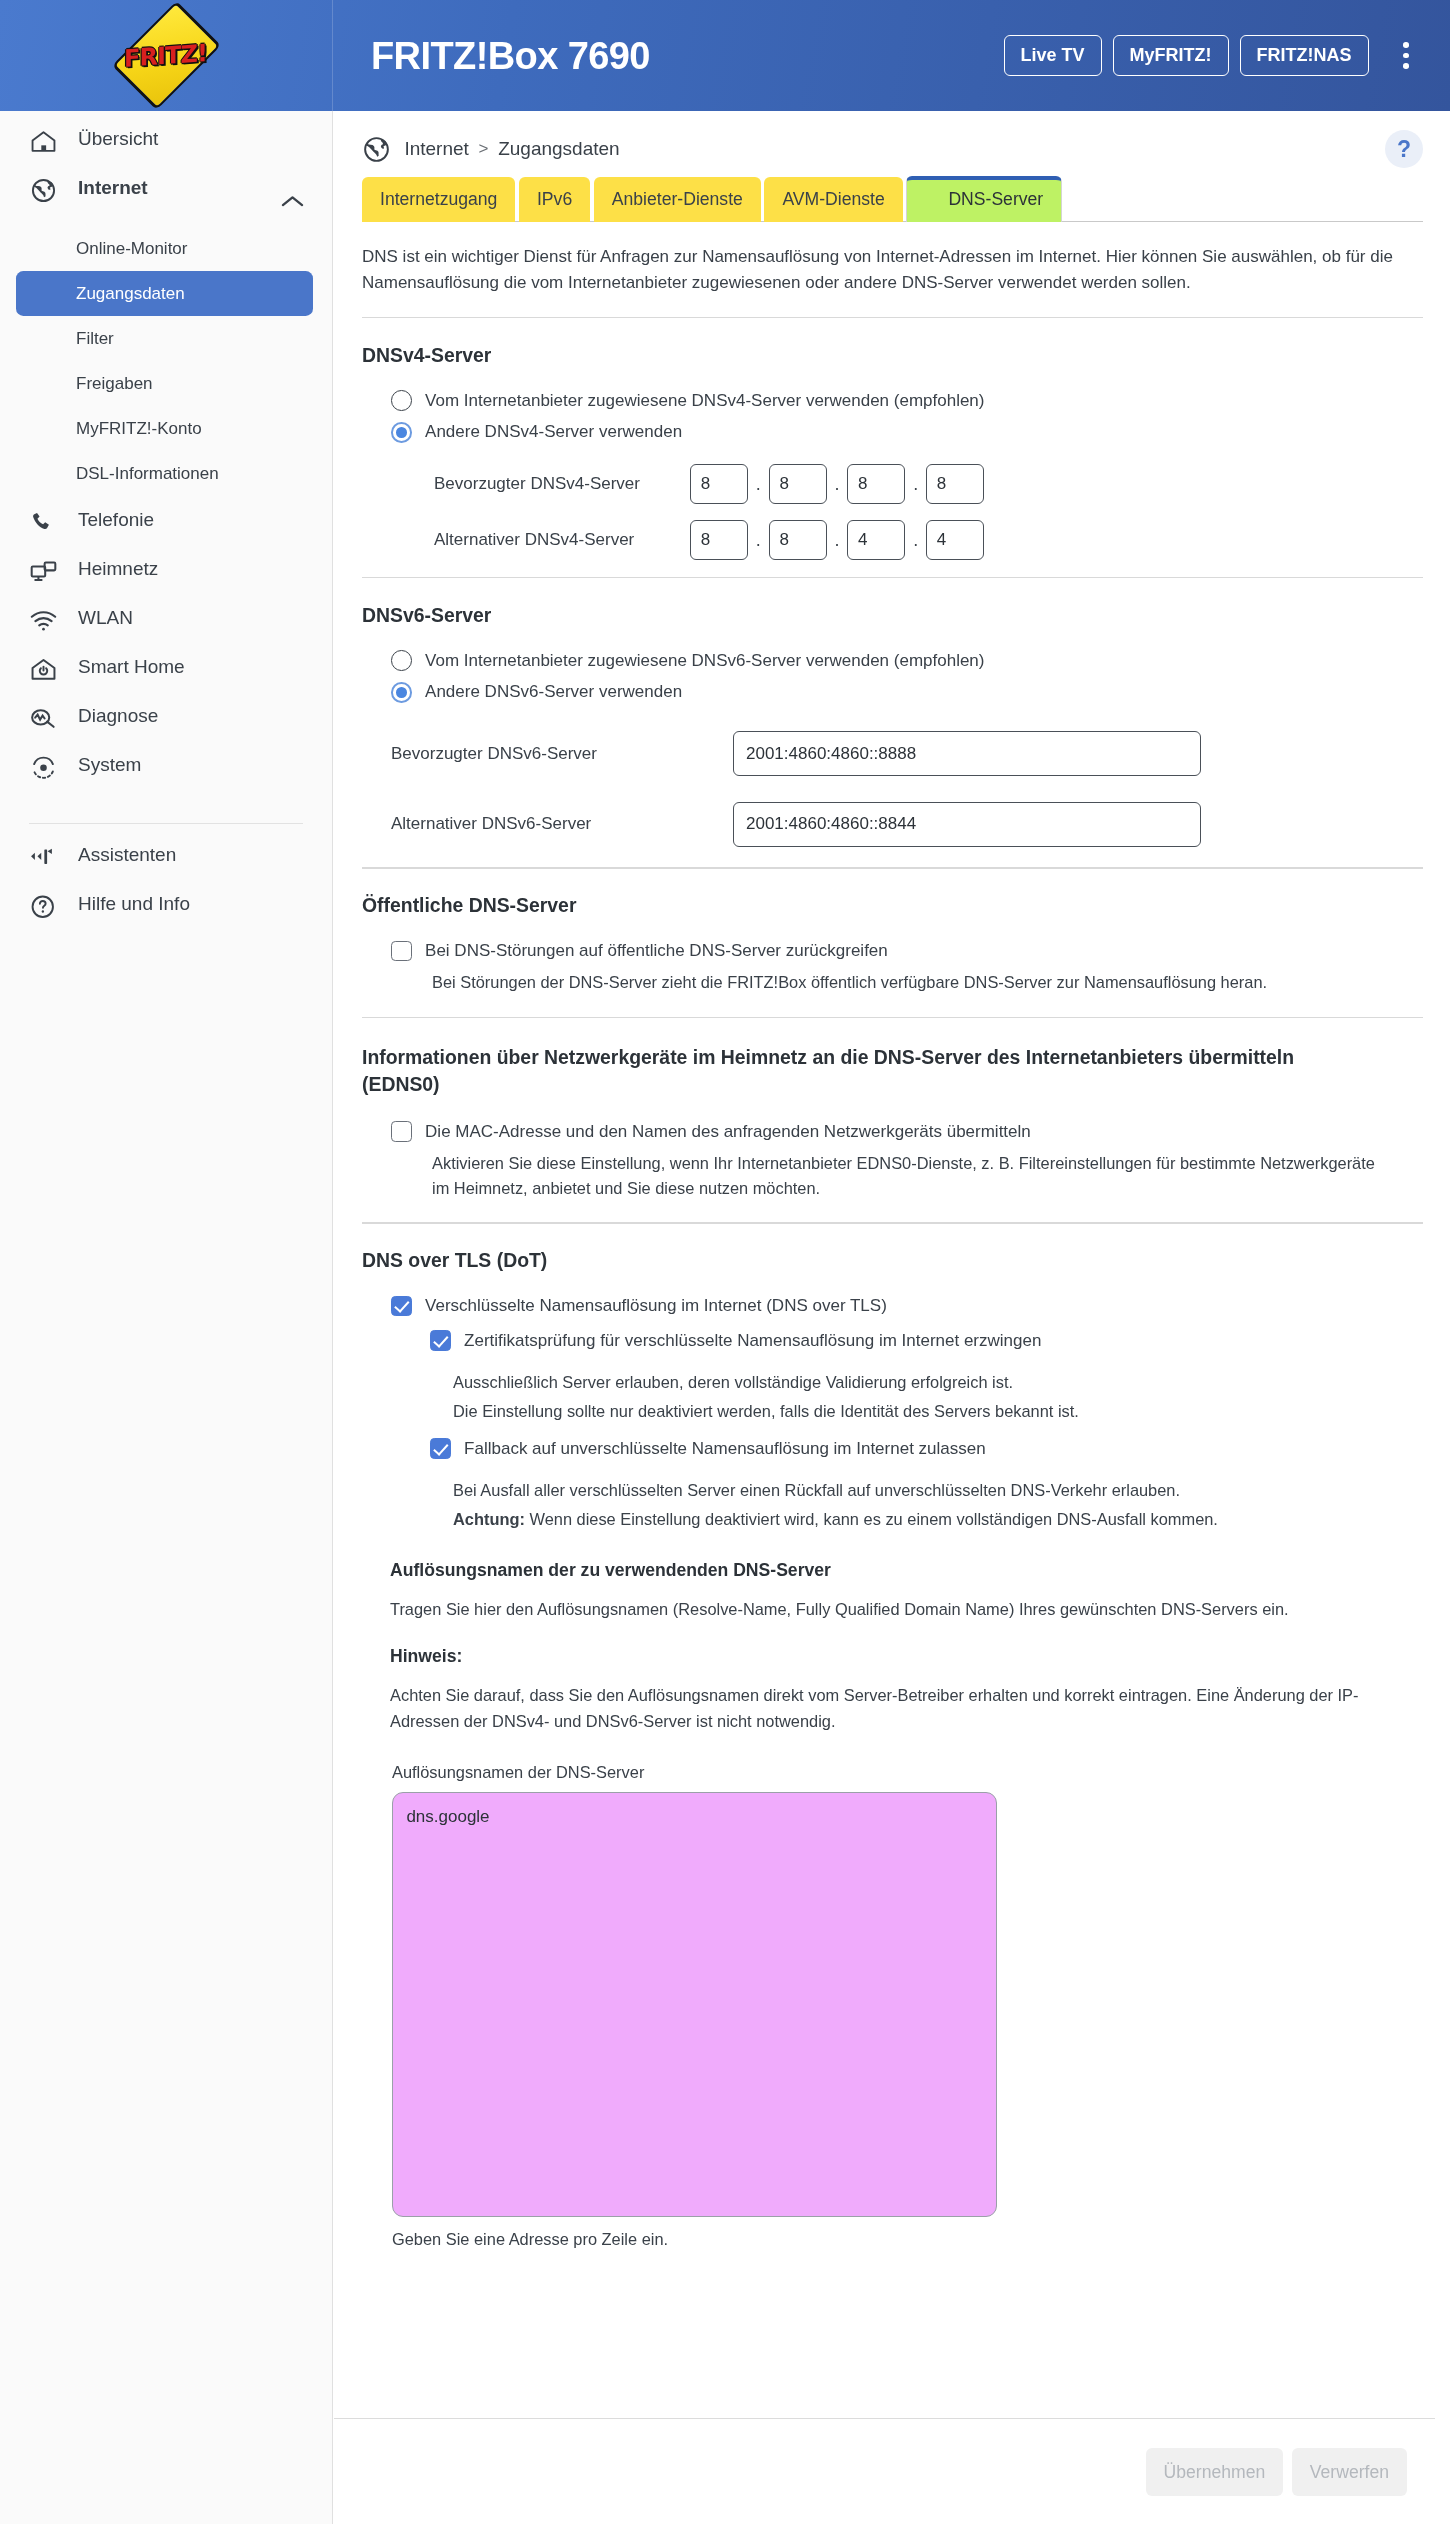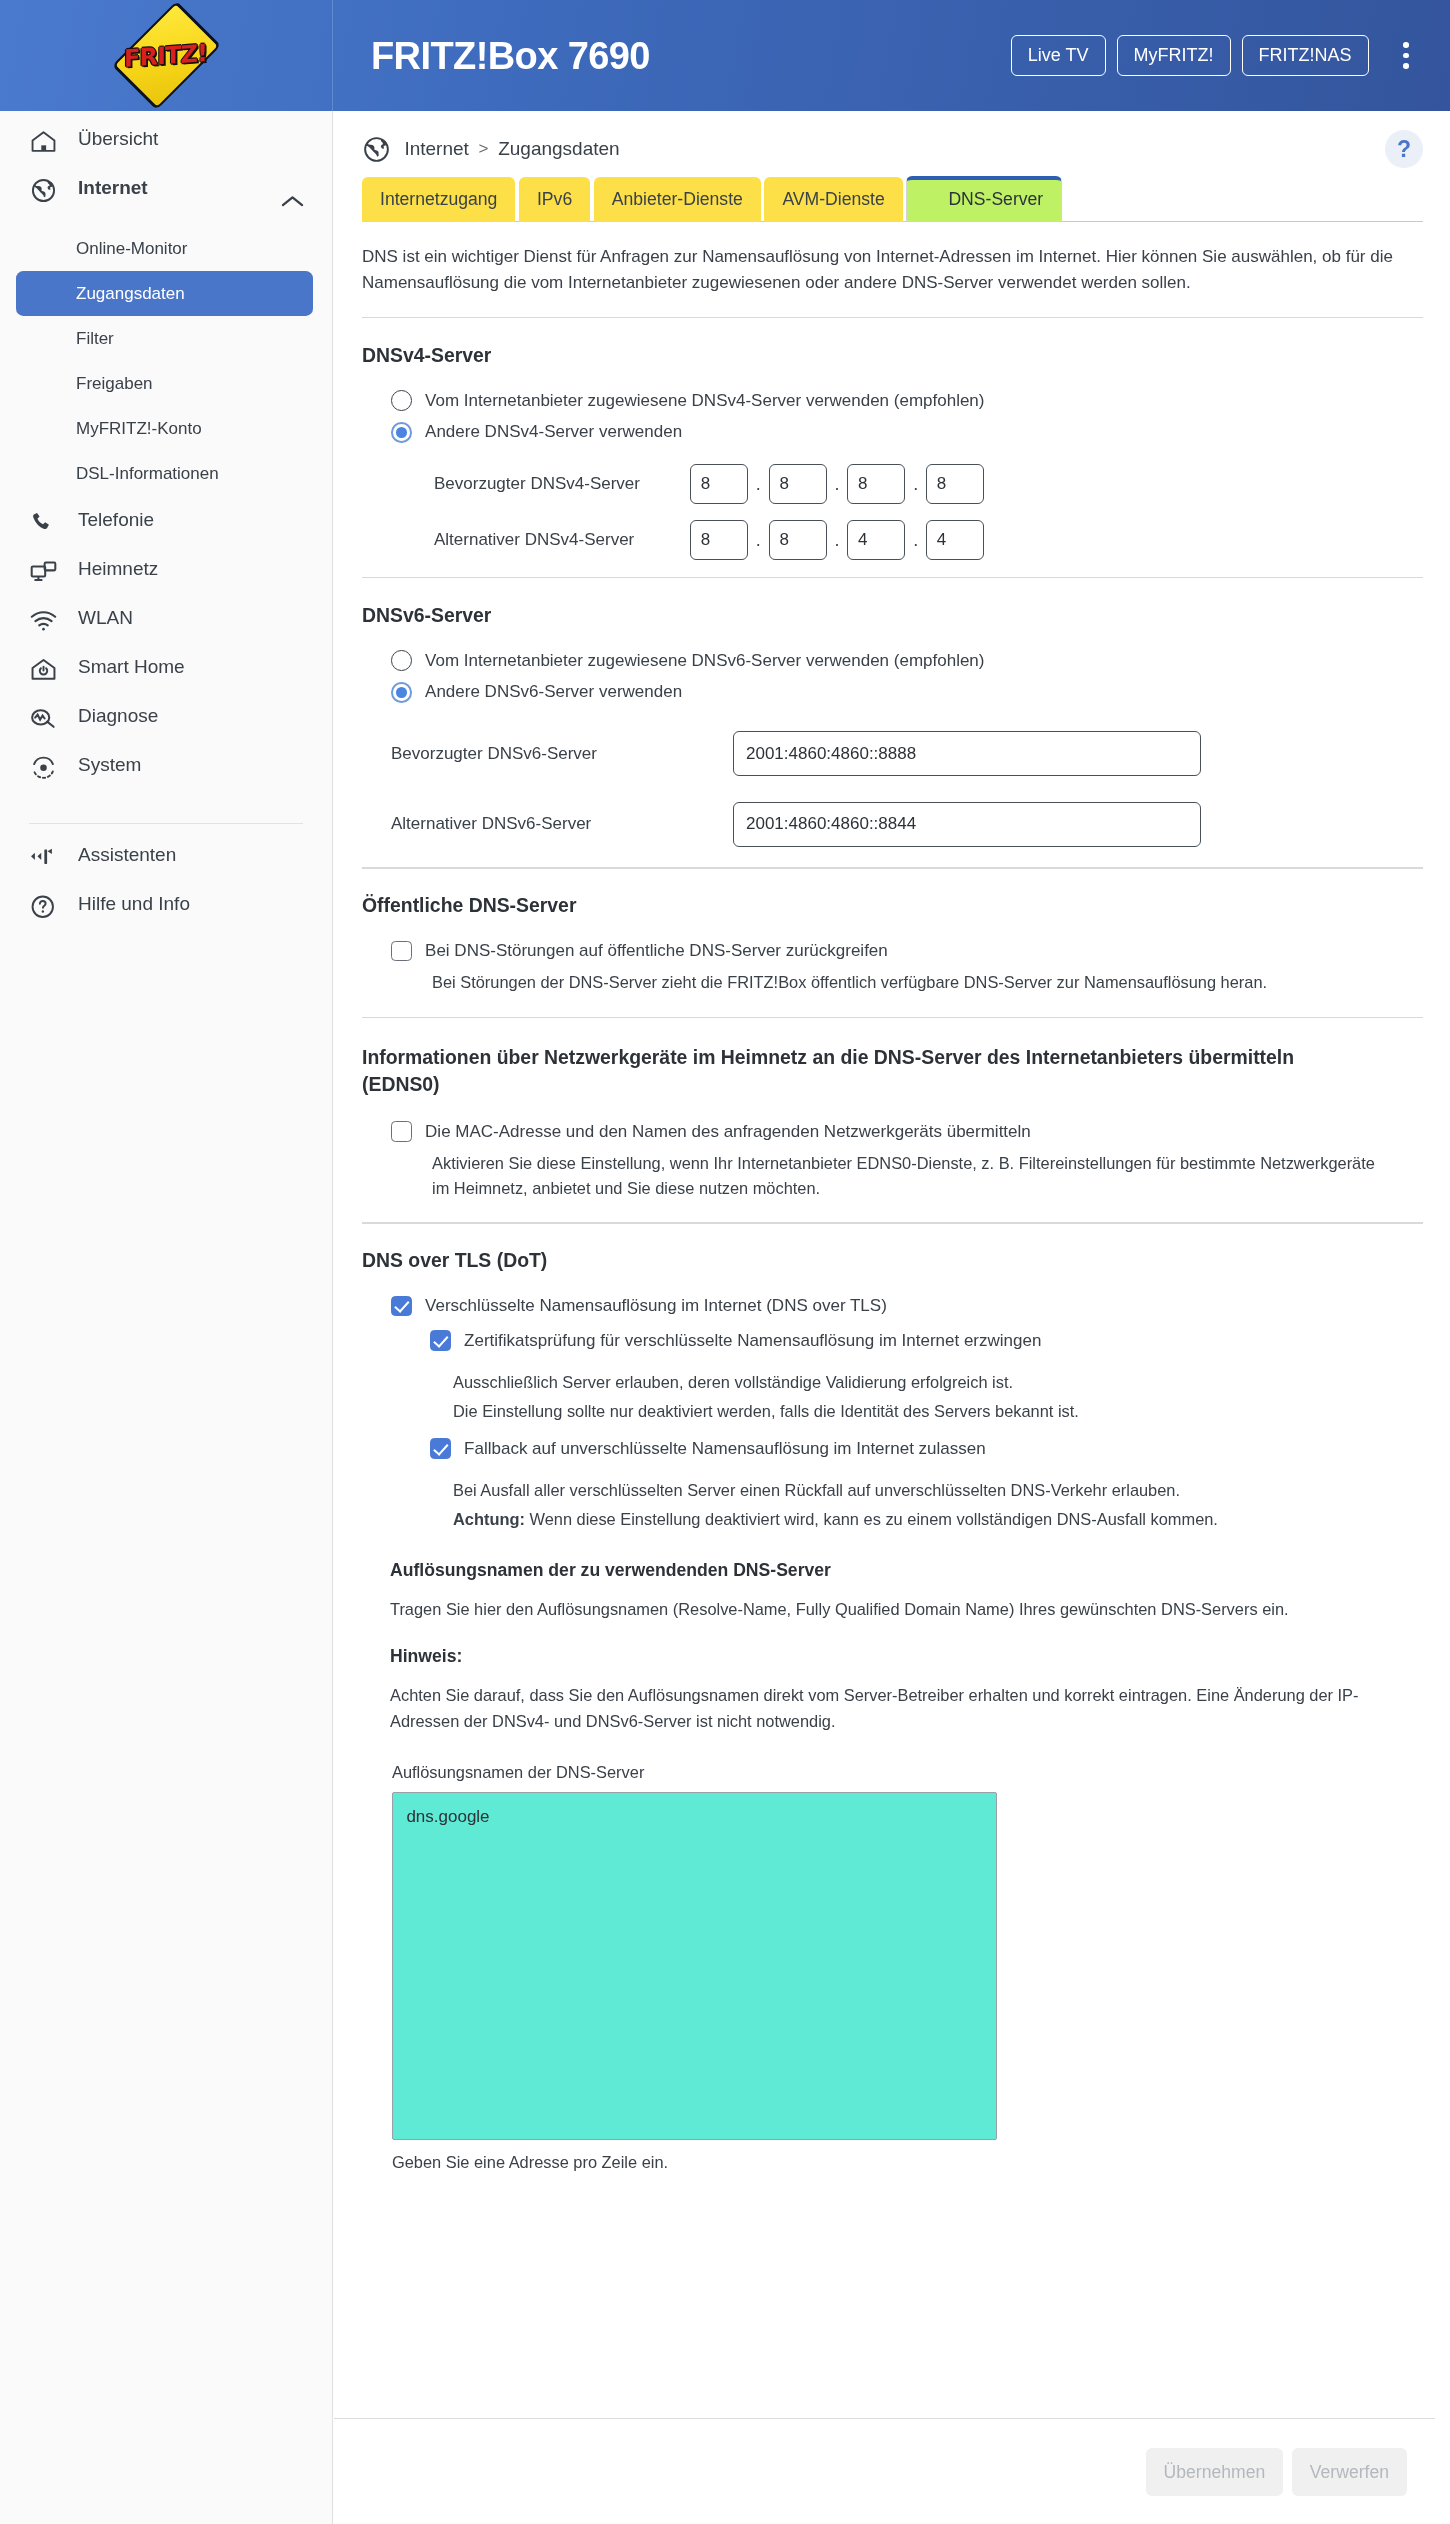--- a/index.html
+++ b/index.html
@@ -67,21 +67,21 @@
     align-items: center;
     gap: 11px;
     padding-right: 27px;
   }
   .top-btn {
     border: 1.2px solid #ffffff;
     border-radius: 6px;
     color: #ffffff;
     background: transparent;
     font-size: 18px;
-    font-weight: 400;
+    font-weight: 700;
     padding: 9.7px 16px;
     line-height: 1.05;
     cursor: pointer;
     white-space: nowrap;
   }
   .kebab {
     width: 36px; height: 43px;
     display: flex; flex-direction: column;
     align-items: center; justify-content: center;
     gap: 4.9px;
@@ -356,24 +356,24 @@
   .small-label {
     font-size: 16.4px;
     color: #3a4149;
     padding-left: 30px;
     margin-top: 29px;
   }
   .textarea {
     margin-left: 30px;
     margin-top: 9.7px;
     width: 605px;
-    height: 348px;
+    height: 425px;
     border: 1.2px solid #9aa0a8;
-    border-radius: 2px;
-    background: #5eead4;
+    border-radius: 11px;
+    background: #f0abfc;
     padding: 11px 13.4px;
     font-size: 17px;
     color: #2c3238;
     line-height: 1.5;
     cursor: text;
     overflow: hidden;
   }
   .ta-hint {
     font-size: 16.4px;
     color: #3a4149;

